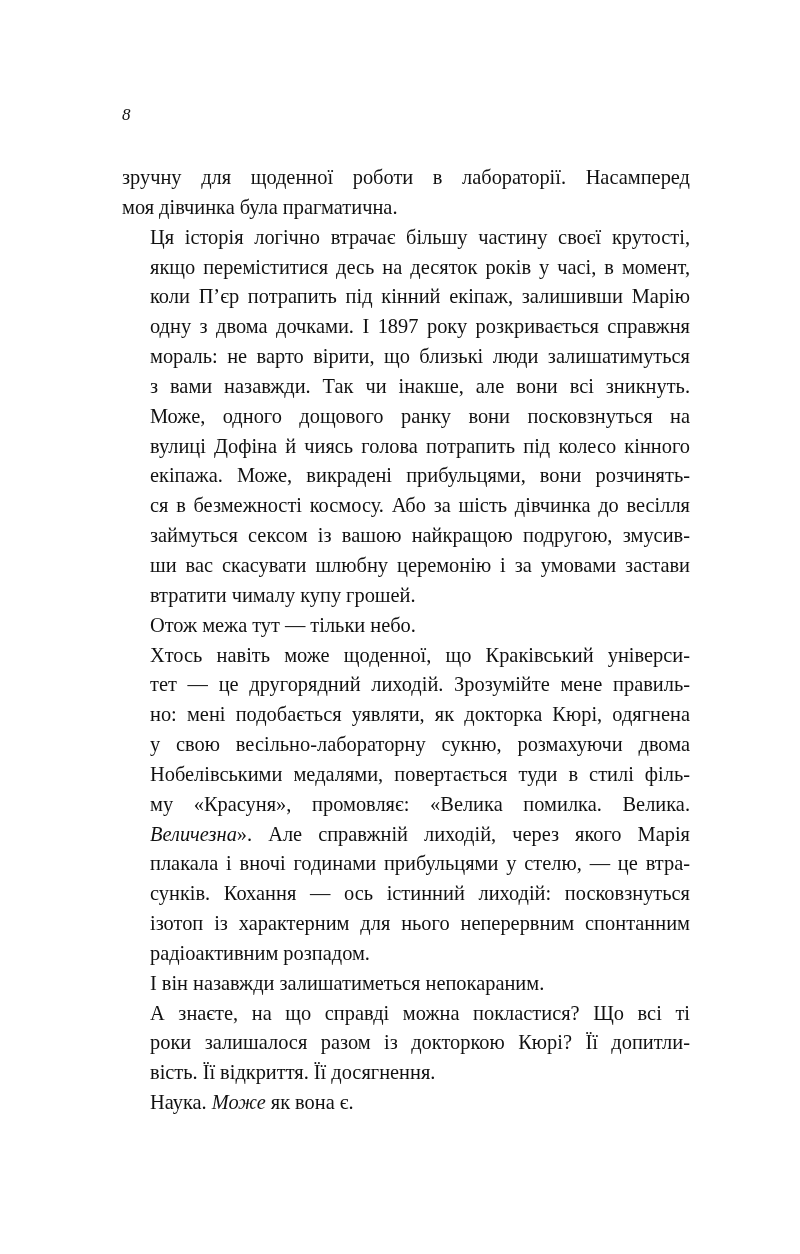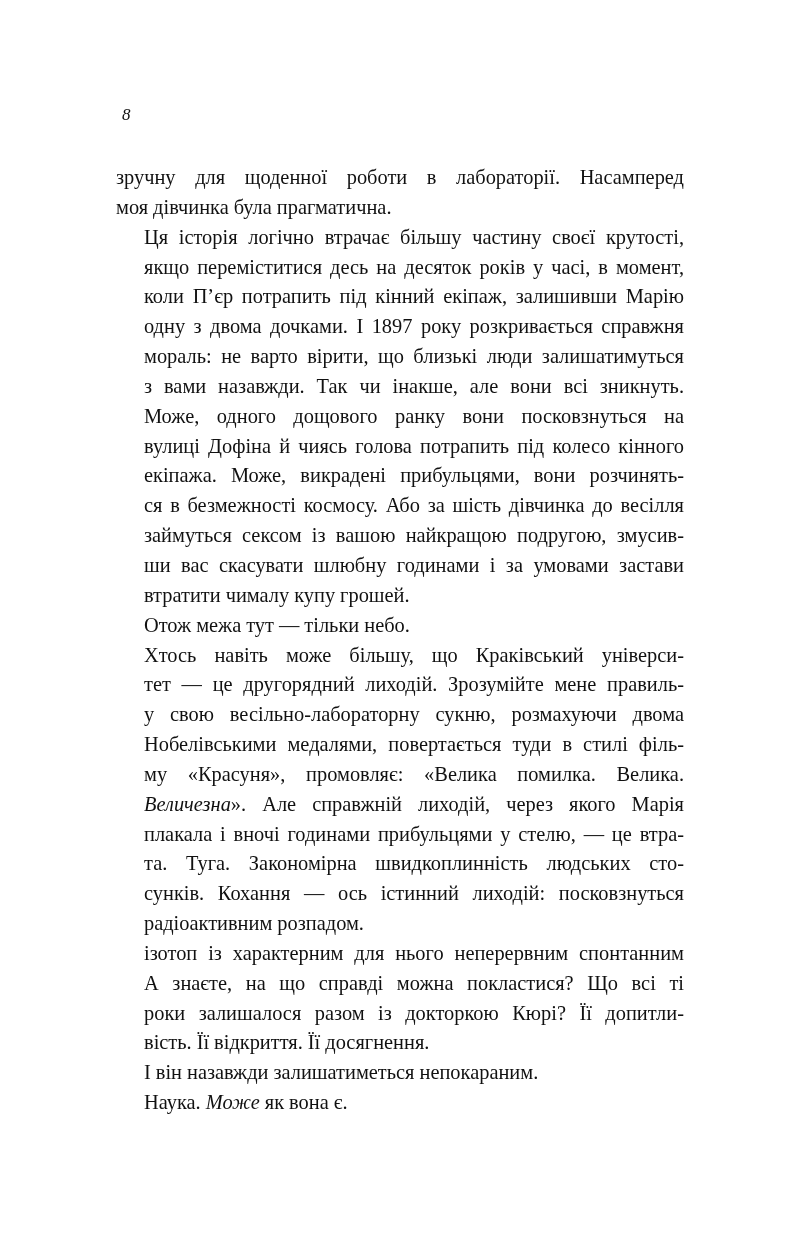--- a/index.html
+++ b/index.html
@@ -30,21 +30,21 @@
     top: 104px;
     font-size: 17px;
     line-height: 22px;
     font-style: italic;
     color: #111111;
     letter-spacing: 0.2px;
   }
 
   .textblock {
     position: absolute;
-    left: 116px;
+    left: 122px;
     top: 163px;
     width: 568px;
   }
 
   .para {
     margin: 0;
     font-size: 20.4px;
     line-height: 29.85px;
     text-align: justify;
     text-align-last: left;
@@ -88,45 +88,45 @@
         <span class="ln just"><span>якщо переміститися десь на десяток років у часі, в момент,</span></span>
         <span class="ln just"><span>коли П’єр потрапить під кінний екіпаж, залишивши Марію</span></span>
         <span class="ln just"><span>одну з двома дочками. І 1897 року розкривається справжня</span></span>
         <span class="ln just"><span>мораль: не варто вірити, що близькі люди залишатимуться</span></span>
         <span class="ln just"><span>з вами назавжди. Так чи інакше, але вони всі зникнуть.</span></span>
         <span class="ln just"><span>Може, одного дощового ранку вони посковзнуться на</span></span>
         <span class="ln just"><span>вулиці Дофіна й чиясь голова потрапить під колесо кінного</span></span>
         <span class="ln just"><span>екіпажа. Може, викрадені прибульцями, вони розчинять-</span></span>
         <span class="ln just"><span>ся в безмежності космосу. Або за шість дівчинка до весілля</span></span>
         <span class="ln just"><span>займуться сексом із вашою найкращою подругою, змусив-</span></span>
-        <span class="ln just"><span>ши вас скасувати шлюбну годинами і за умовами застави</span></span>
+        <span class="ln just"><span>ши вас скасувати шлюбну церемонію і за умовами застави</span></span>
         <span class="ln"><span>втратити чималу купу грошей.</span></span>
       </p>
       <p class="para indent">
         <span class="ln"><span>Отож межа тут — тільки небо.</span></span>
       </p>
       <p class="para indent">
-        <span class="ln just"><span>Хтось навіть може більшу, що Краківський універси-</span></span>
+        <span class="ln just"><span>Хтось навіть може щоденної, що Краківський універси-</span></span>
         <span class="ln just"><span>тет — це другорядний лиходій. Зрозумійте мене правиль-</span></span>
+        <span class="ln just"><span>но: мені подобається уявляти, як докторка Кюрі, одягнена</span></span>
         <span class="ln just"><span>у свою весільно-лабораторну сукню, розмахуючи двома</span></span>
         <span class="ln just"><span>Нобелівськими медалями, повертається туди в стилі філь-</span></span>
         <span class="ln just"><span>му «Красуня», промовляє: «Велика помилка. Велика.</span></span>
         <span class="ln just"><em>Величезна</em><span>». Але справжній лиходій, через якого Марія</span></span>
         <span class="ln just"><span>плакала і вночі годинами прибульцями у стелю, — це втра-</span></span>
-        <span class="ln just"><span>та. Туга. Закономірна швидкоплинність людських сто-</span></span>
         <span class="ln just"><span>сунків. Кохання — ось істинний лиходій: посковзнуться</span></span>
+        <span class="ln just"><span>ізотоп із характерним для нього неперервним спонтанним</span></span>
         <span class="ln"><span>радіоактивним розпадом.</span></span>
-        <span class="ln just"><span>ізотоп із характерним для нього неперервним спонтанним</span></span>
+      </p>
+      <p class="para indent">
+        <span class="ln"><span>І він назавжди залишатиметься непокараним.</span></span>
       </p>
       <p class="para indent">
         <span class="ln just"><span>А знаєте, на що справді можна покластися? Що всі ті</span></span>
         <span class="ln just"><span>роки залишалося разом із докторкою Кюрі? Її допитли-</span></span>
         <span class="ln"><span>вість. Її відкриття. Її досягнення.</span></span>
-      </p>
-      <p class="para indent">
-        <span class="ln"><span>І він назавжди залишатиметься непокараним.</span></span>
       </p>
       <p class="para indent">
         <span class="ln"><span>Наука. </span><em>Може</em><span> як вона є.</span></span>
       </p>
     </div>
 
 </div>
 
 </body></html>

